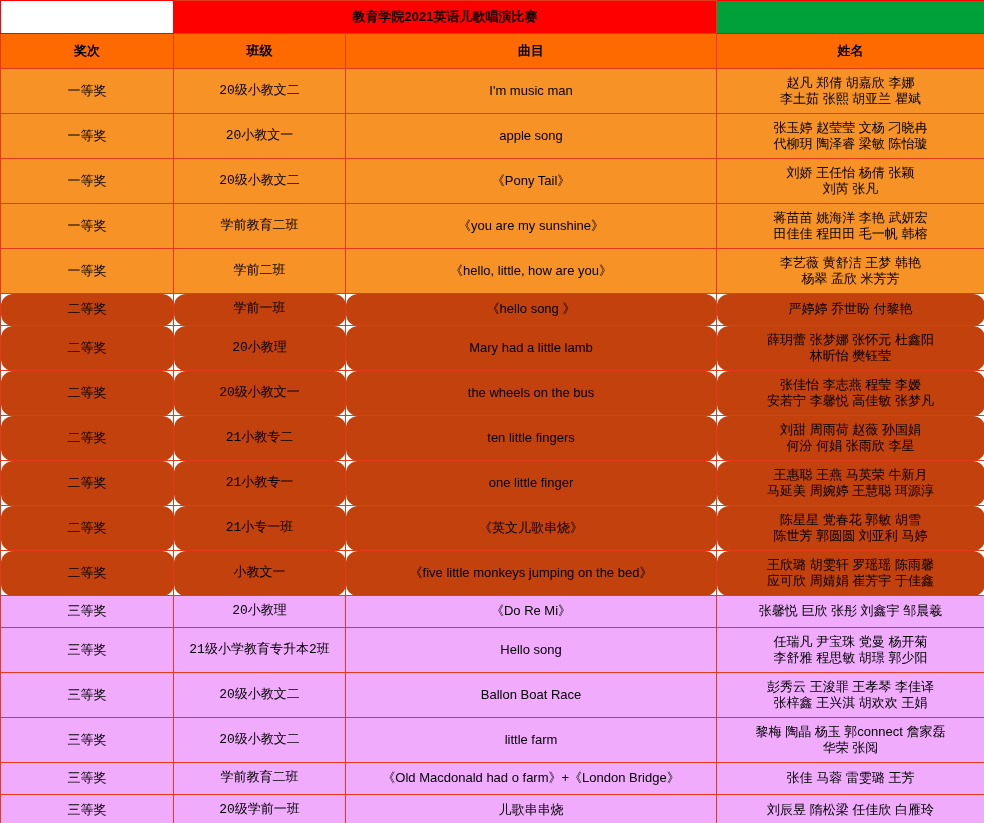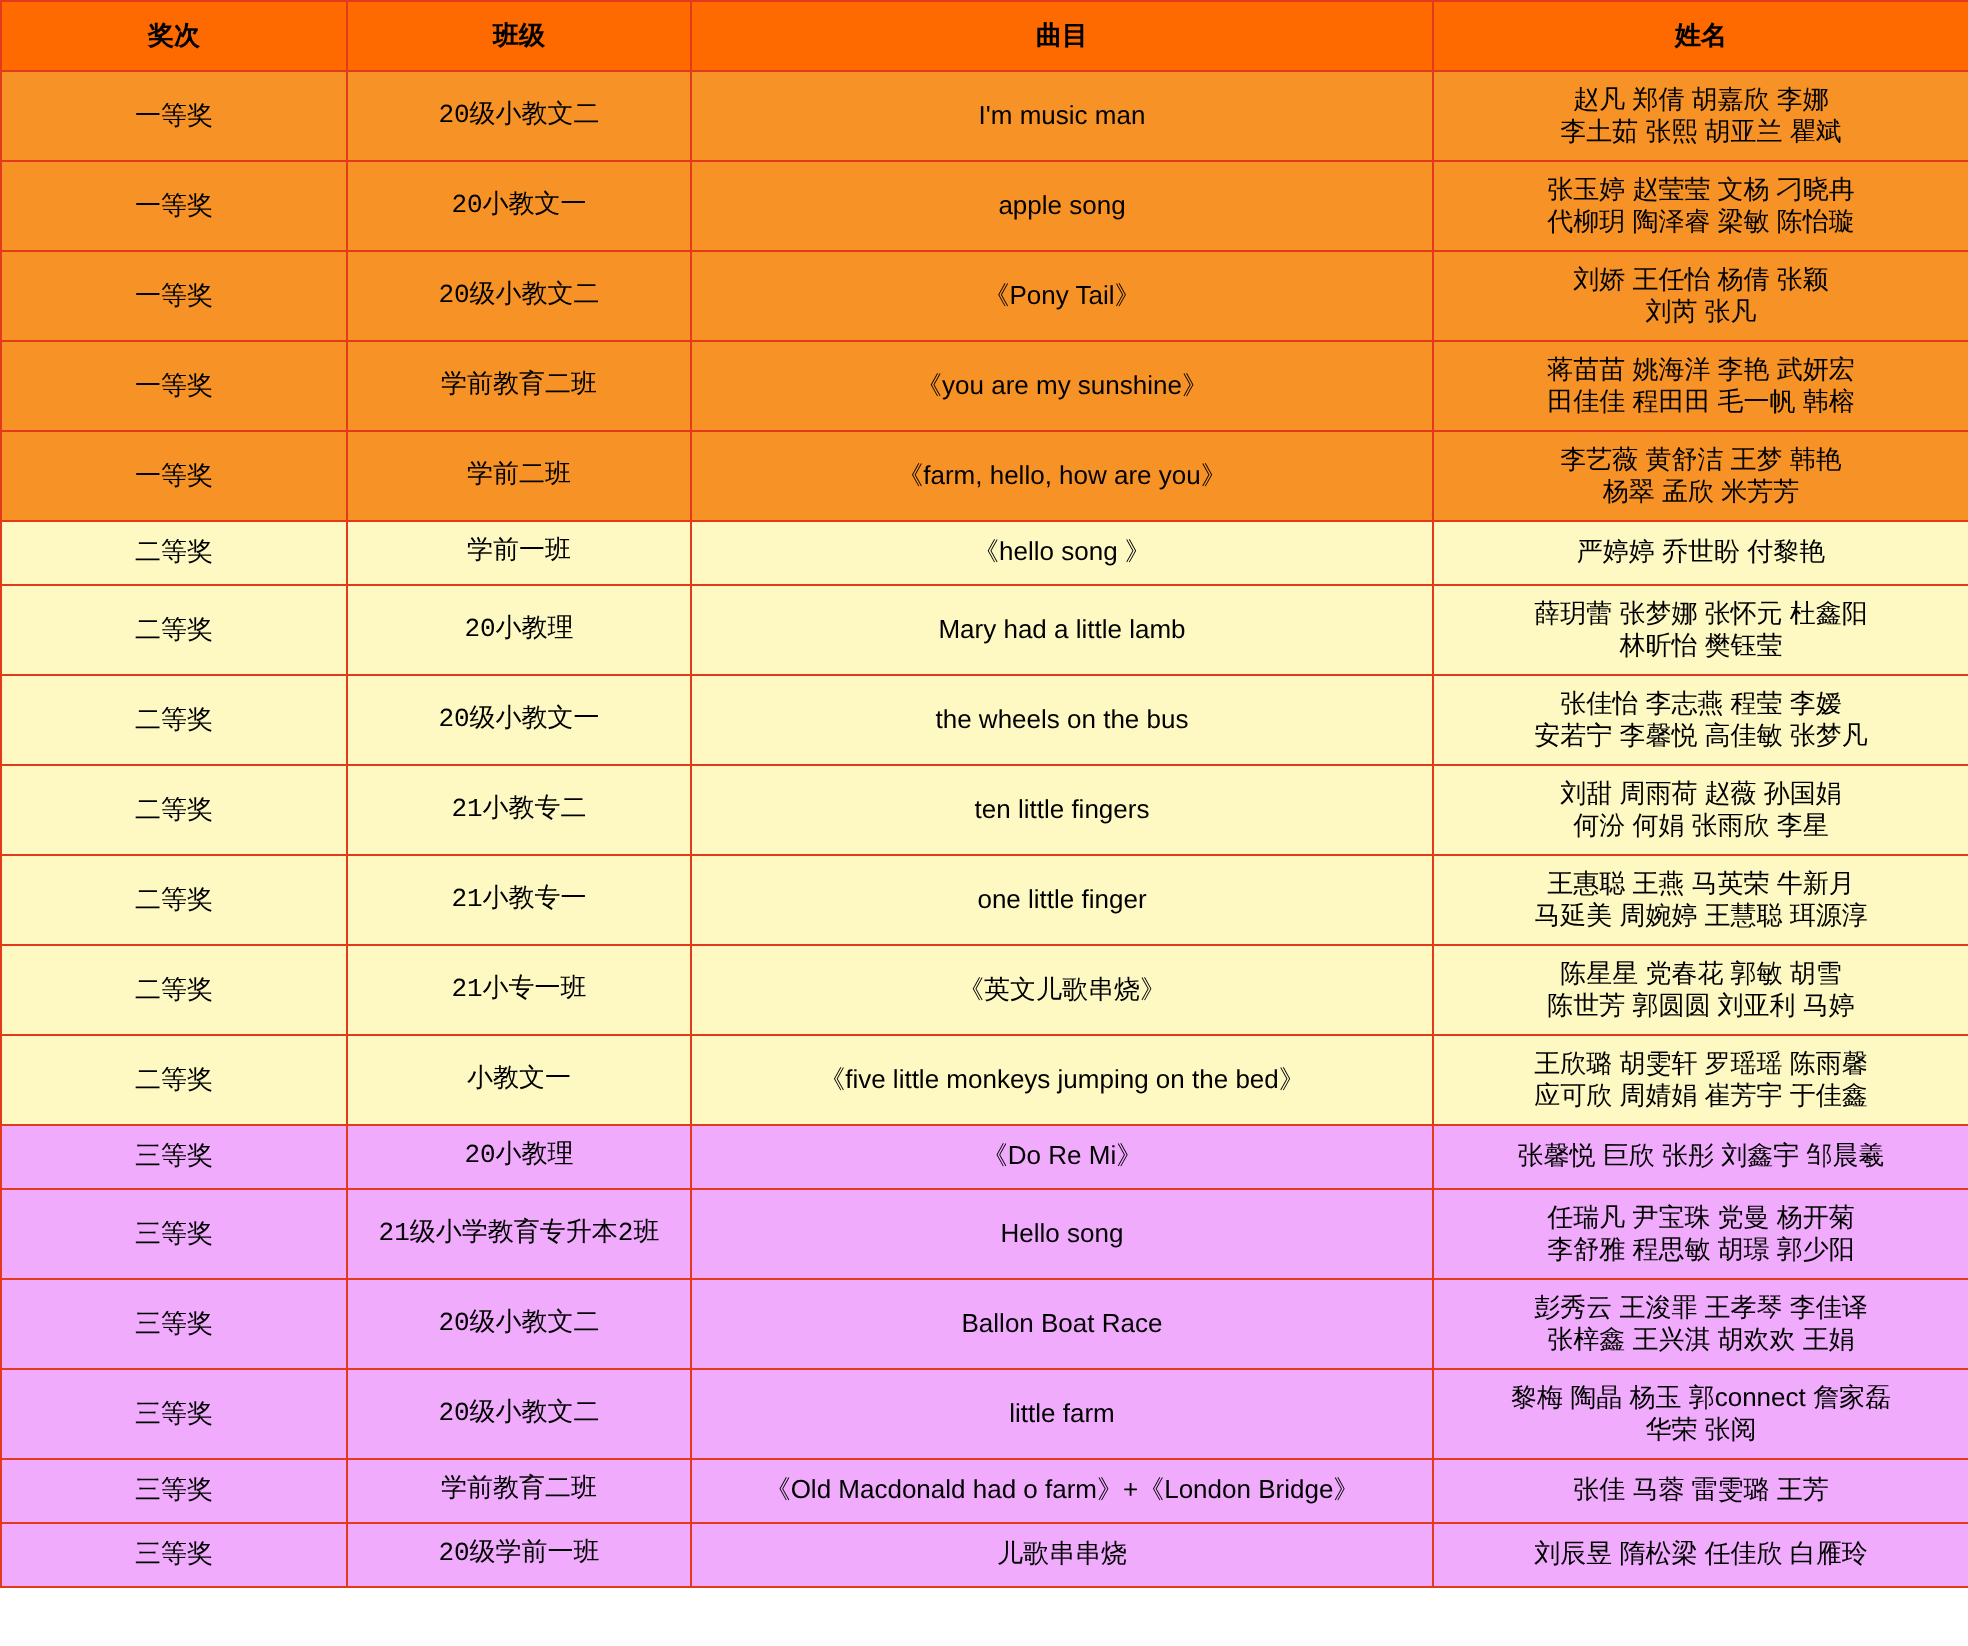--- a/index.html
+++ b/index.html
@@ -50,41 +50,46 @@
     border: 1px solid #ff0000 !important;
   }
   .header-row td {
     background: #ff6a00;
     font-size: 18px;
     font-weight: bold;
     height: 30px;
     margin-top: 42px;
   }
   .row-g1 td { background: #f79226; }
-  .row-g2 td { background: #fef9c3; }
+  .row-g2 td { background: #c2410c; border-radius: 12px; }
   .row-g3 td { background: #f0abfc; }
   .tall td { height: 40px; }
   .short td { height: 27px; }
   .nm { display: block; white-space: nowrap; }
   .song { font-size: 14px; }
   .classcell { font-size: 13px; font-family: Liberation Mono, monospace; }
   .awardcell { font-size: 14px; }
   .smallclass { font-size: 12px; }
 </style>
 </head>
 <body>
 
 <table class="award-table">
   <colgroup>
     <col class="c-award">
     <col class="c-class">
     <col class="c-song">
     <col class="c-names">
   </colgroup>
   <tbody>
+    <tr class="title-row">
+      <td class="title-cell-blank"></td>
+      <td colspan="2">教育学院2021英语儿歌唱演比赛</td>
+      <td class="title-cell-green"></td>
+    </tr>
     <tr class="header-row">
       <td>奖次</td>
       <td>班级</td>
       <td>曲目</td>
       <td>姓名</td>
     </tr>
   <tr class="row-g1 tall">
         <td class="awardcell">一等奖</td>
         <td class="classcell">20级小教文二</td>
         <td class="song">I'm music man</td>
@@ -116,21 +121,21 @@
         <td class="classcell">学前教育二班</td>
         <td class="song">《you are my  sunshine》</td>
         <td>
           <span class="nm">蒋苗苗 姚海洋 李艳 武妍宏</span>
           <span class="nm">田佳佳 程田田 毛一帆 韩榕</span>
         </td>
       </tr>
       <tr class="row-g1 tall">
         <td class="awardcell">一等奖</td>
         <td class="classcell">学前二班</td>
-        <td class="song">《farm, hello, how are you》</td>
+        <td class="song">《hello, little, how are you》</td>
         <td>
           <span class="nm">李艺薇 黄舒洁 王梦 韩艳</span>
           <span class="nm">杨翠 孟欣 米芳芳</span>
         </td>
       </tr>
       <tr class="row-g2 short">
         <td class="awardcell">二等奖</td>
         <td class="classcell">学前一班</td>
         <td class="song">《hello song 》</td>
         <td>

